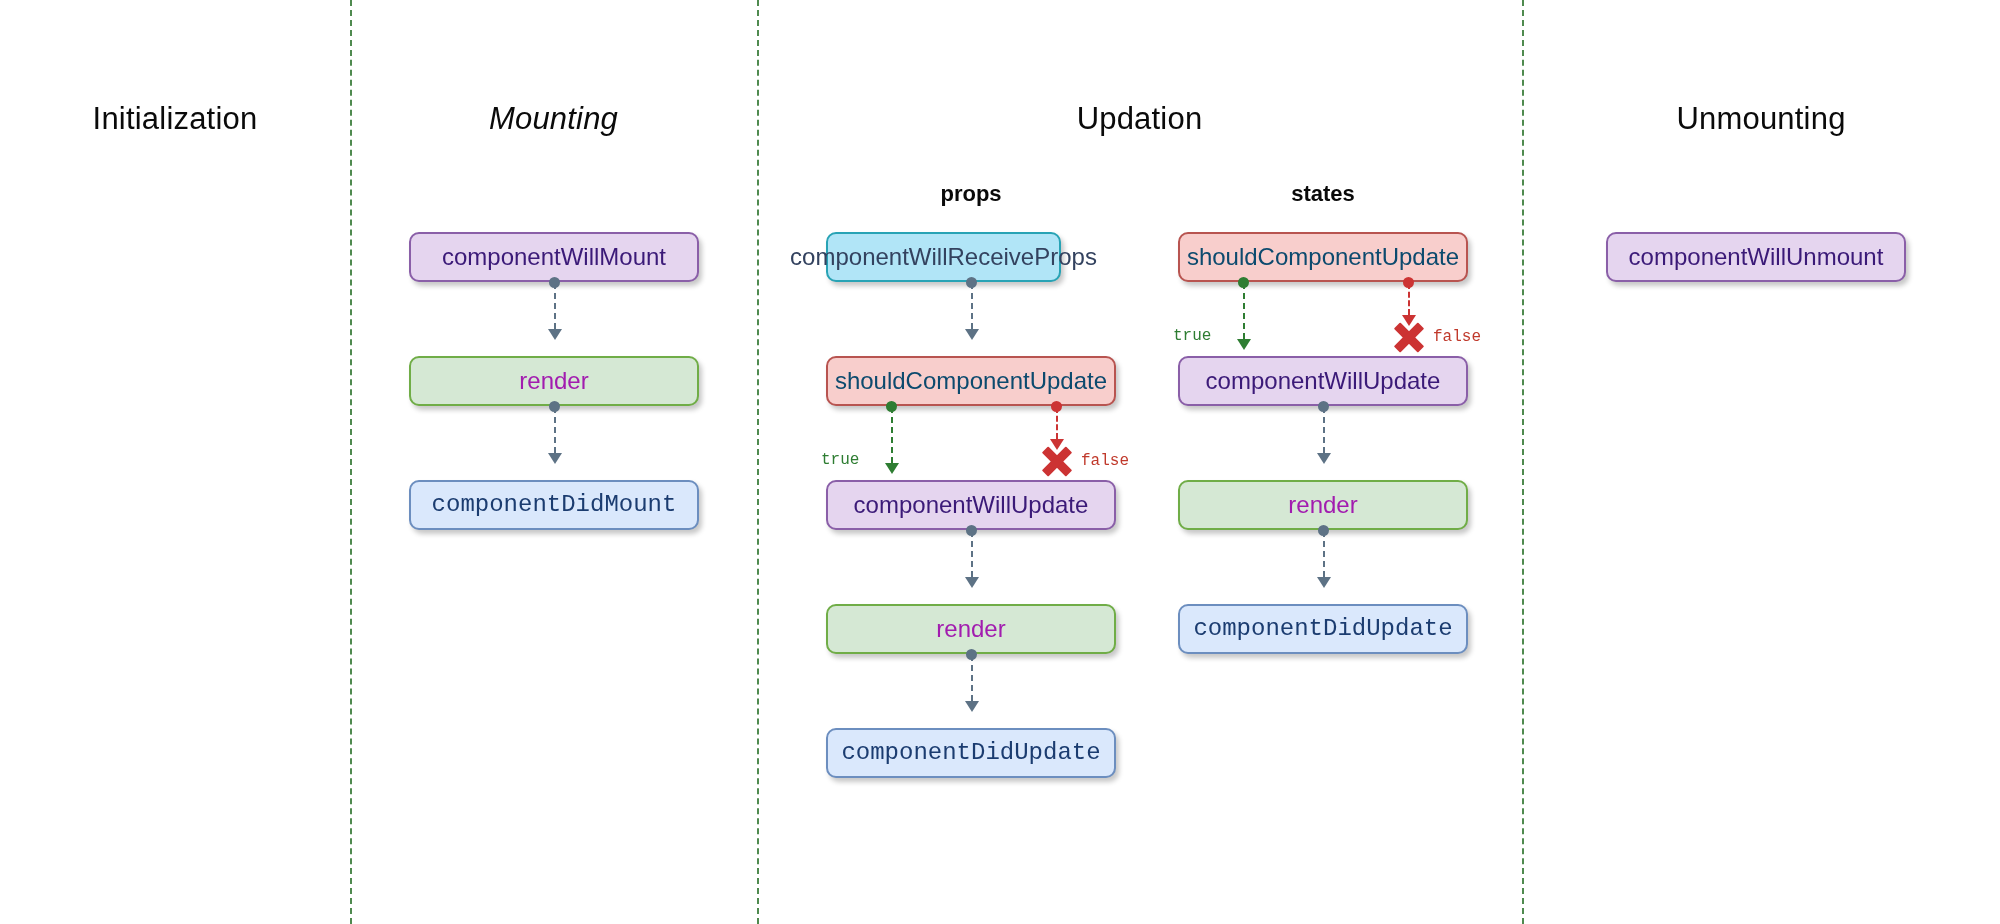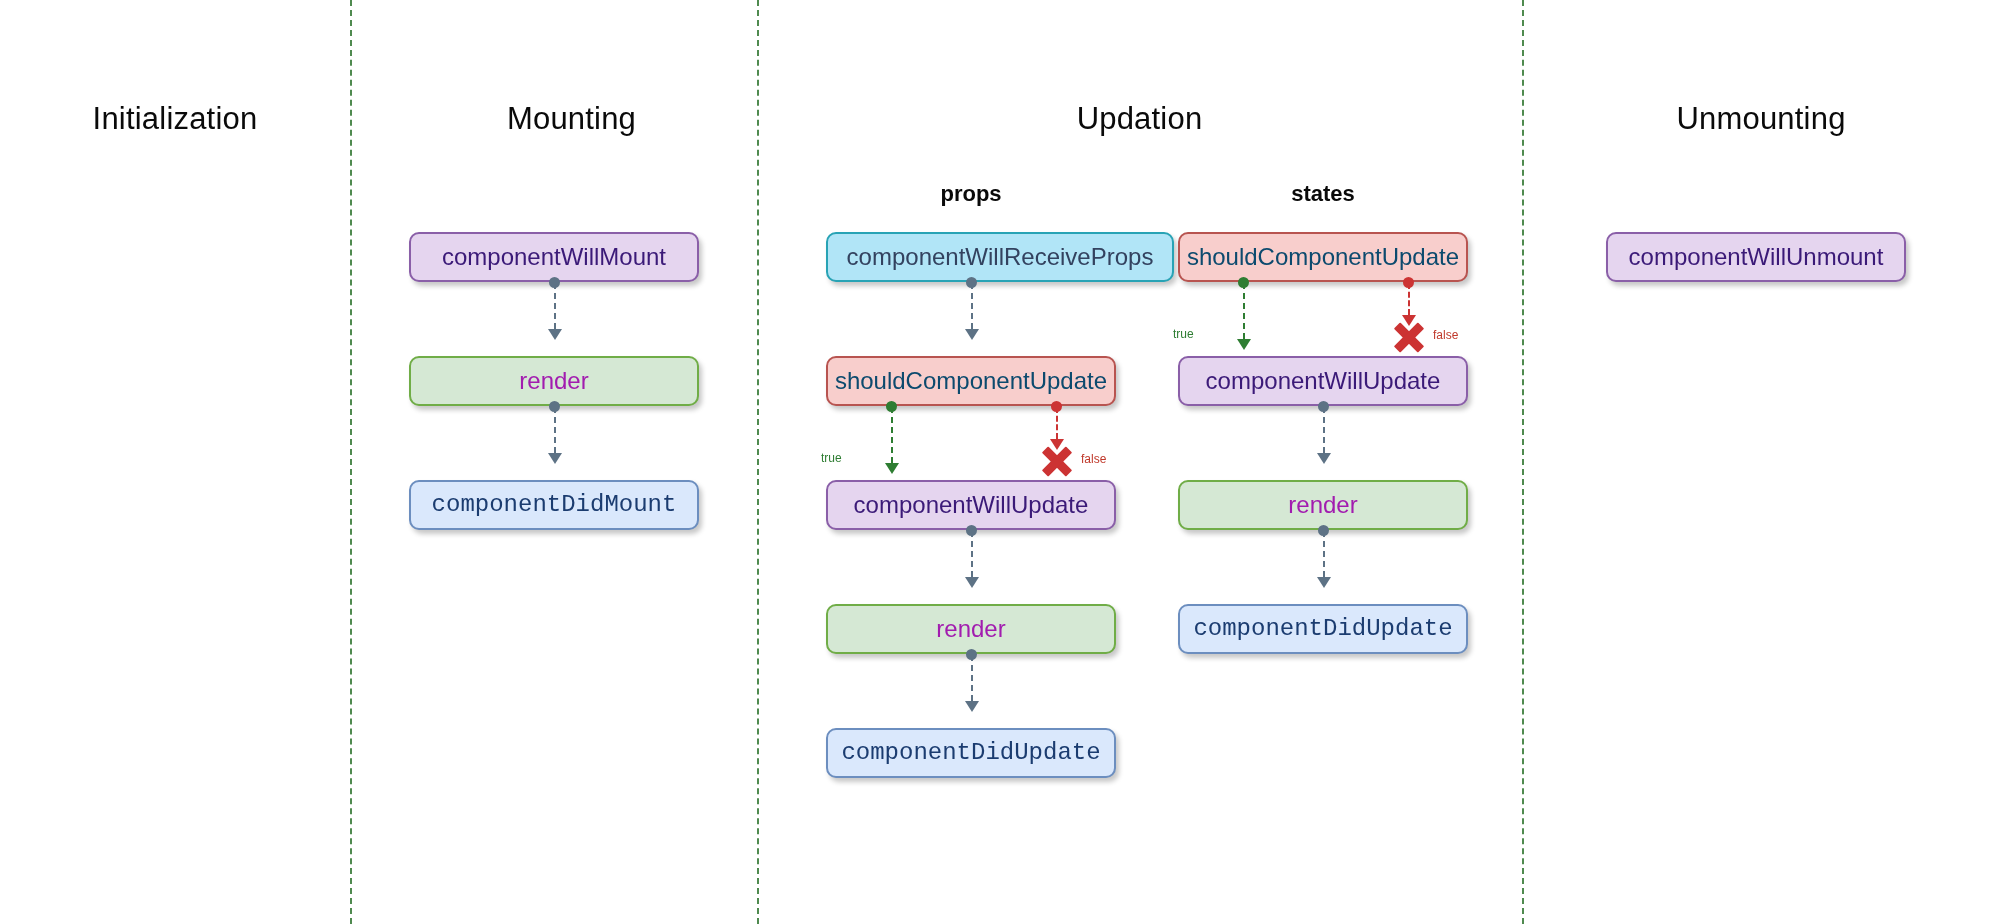--- a/index.html
+++ b/index.html
@@ -101,23 +101,24 @@
     border-left: 7px solid transparent;
     border-right: 7px solid transparent;
   }
   .arrowhead.gray  { border-top: 11px solid #5d7285; }
   .arrowhead.green { border-top: 11px solid #2e7d32; }
   .arrowhead.red   { border-top: 11px solid #cc3333; }
 
   
   .branch-label {
     position: absolute;
-    font-size: 12px;
-    line-height: 1;
-    white-space: nowrap;
+    font-size: 16px;
+    line-height: 1;
+    white-space: nowrap;
+    font-family: Liberation Mono, monospace;
   }
   .branch-label.true  { color:#2e7d32; }
   .branch-label.false { color:#c0392b; }
 
   
   .x-mark {
     position: absolute;
     width: 34px;
     height: 34px;
   }
@@ -138,21 +139,21 @@
 </head>
 <body>
 
 <div id="canvas">
 
   <div class="divider" style="left:350px;"></div>
   <div class="divider" style="left:757px;"></div>
   <div class="divider" style="left:1522px;"></div>
 
   <div class="section-title" style="left:0px; top:103px; width:350px;">Initialization</div>
-  <div class="section-title" style="left:368px; top:103px; width:407px;">Mounting</div>
+  <div class="section-title" style="left:350px; top:103px; width:407px;font-style:italic;">Mounting</div>
   <div class="section-title" style="left:757px; top:103px; width:765px;">Updation</div>
   <div class="section-title" style="left:1522px; top:103px; width:478px;">Unmounting</div>
 
   <div class="sub-title" style="left:826px; top:183px; width:290px;">props</div>
   <div class="sub-title" style="left:1178px; top:183px; width:290px;">states</div>
 
 
   <div class="node purple" style="left:409px; top:232px; width:290px; height:50px;">componentWillMount</div>
 
   <div class="dot gray" style="left:549px; top:277px;"></div>
@@ -160,21 +161,21 @@
   <div class="arrowhead gray" style="left:548px; top:329px;"></div>
 
   <div class="node green" style="left:409px; top:356px; width:290px; height:50px;">render</div>
 
   <div class="dot gray" style="left:549px; top:401px;"></div>
   <div class="conn gray" style="left:554px; top:407px; height:46px;"></div>
   <div class="arrowhead gray" style="left:548px; top:453px;"></div>
 
   <div class="node blue" style="left:409px; top:480px; width:290px; height:50px;">componentDidMount</div>
 
-  <div class="node cyan" style="left:826px; top:232px; width:348px; height:50px;">componentWillReceiveProps</div>
+  <div class="node cyan" style="left:826px; top:232px; width:235px; height:50px;">componentWillReceiveProps</div>
 
   <div class="dot gray" style="left:966px; top:277px;"></div>
   <div class="conn gray" style="left:971px; top:283px; height:46px;"></div>
   <div class="arrowhead gray" style="left:965px; top:329px;"></div>
 
   <div class="node red" style="left:826px; top:356px; width:290px; height:50px;">shouldComponentUpdate</div>
 
   <div class="dot green" style="left:886px; top:401px;"></div>
   <div class="conn green" style="left:891px; top:407px; height:56px;"></div>
   <div class="arrowhead green" style="left:885px; top:463px;"></div>

